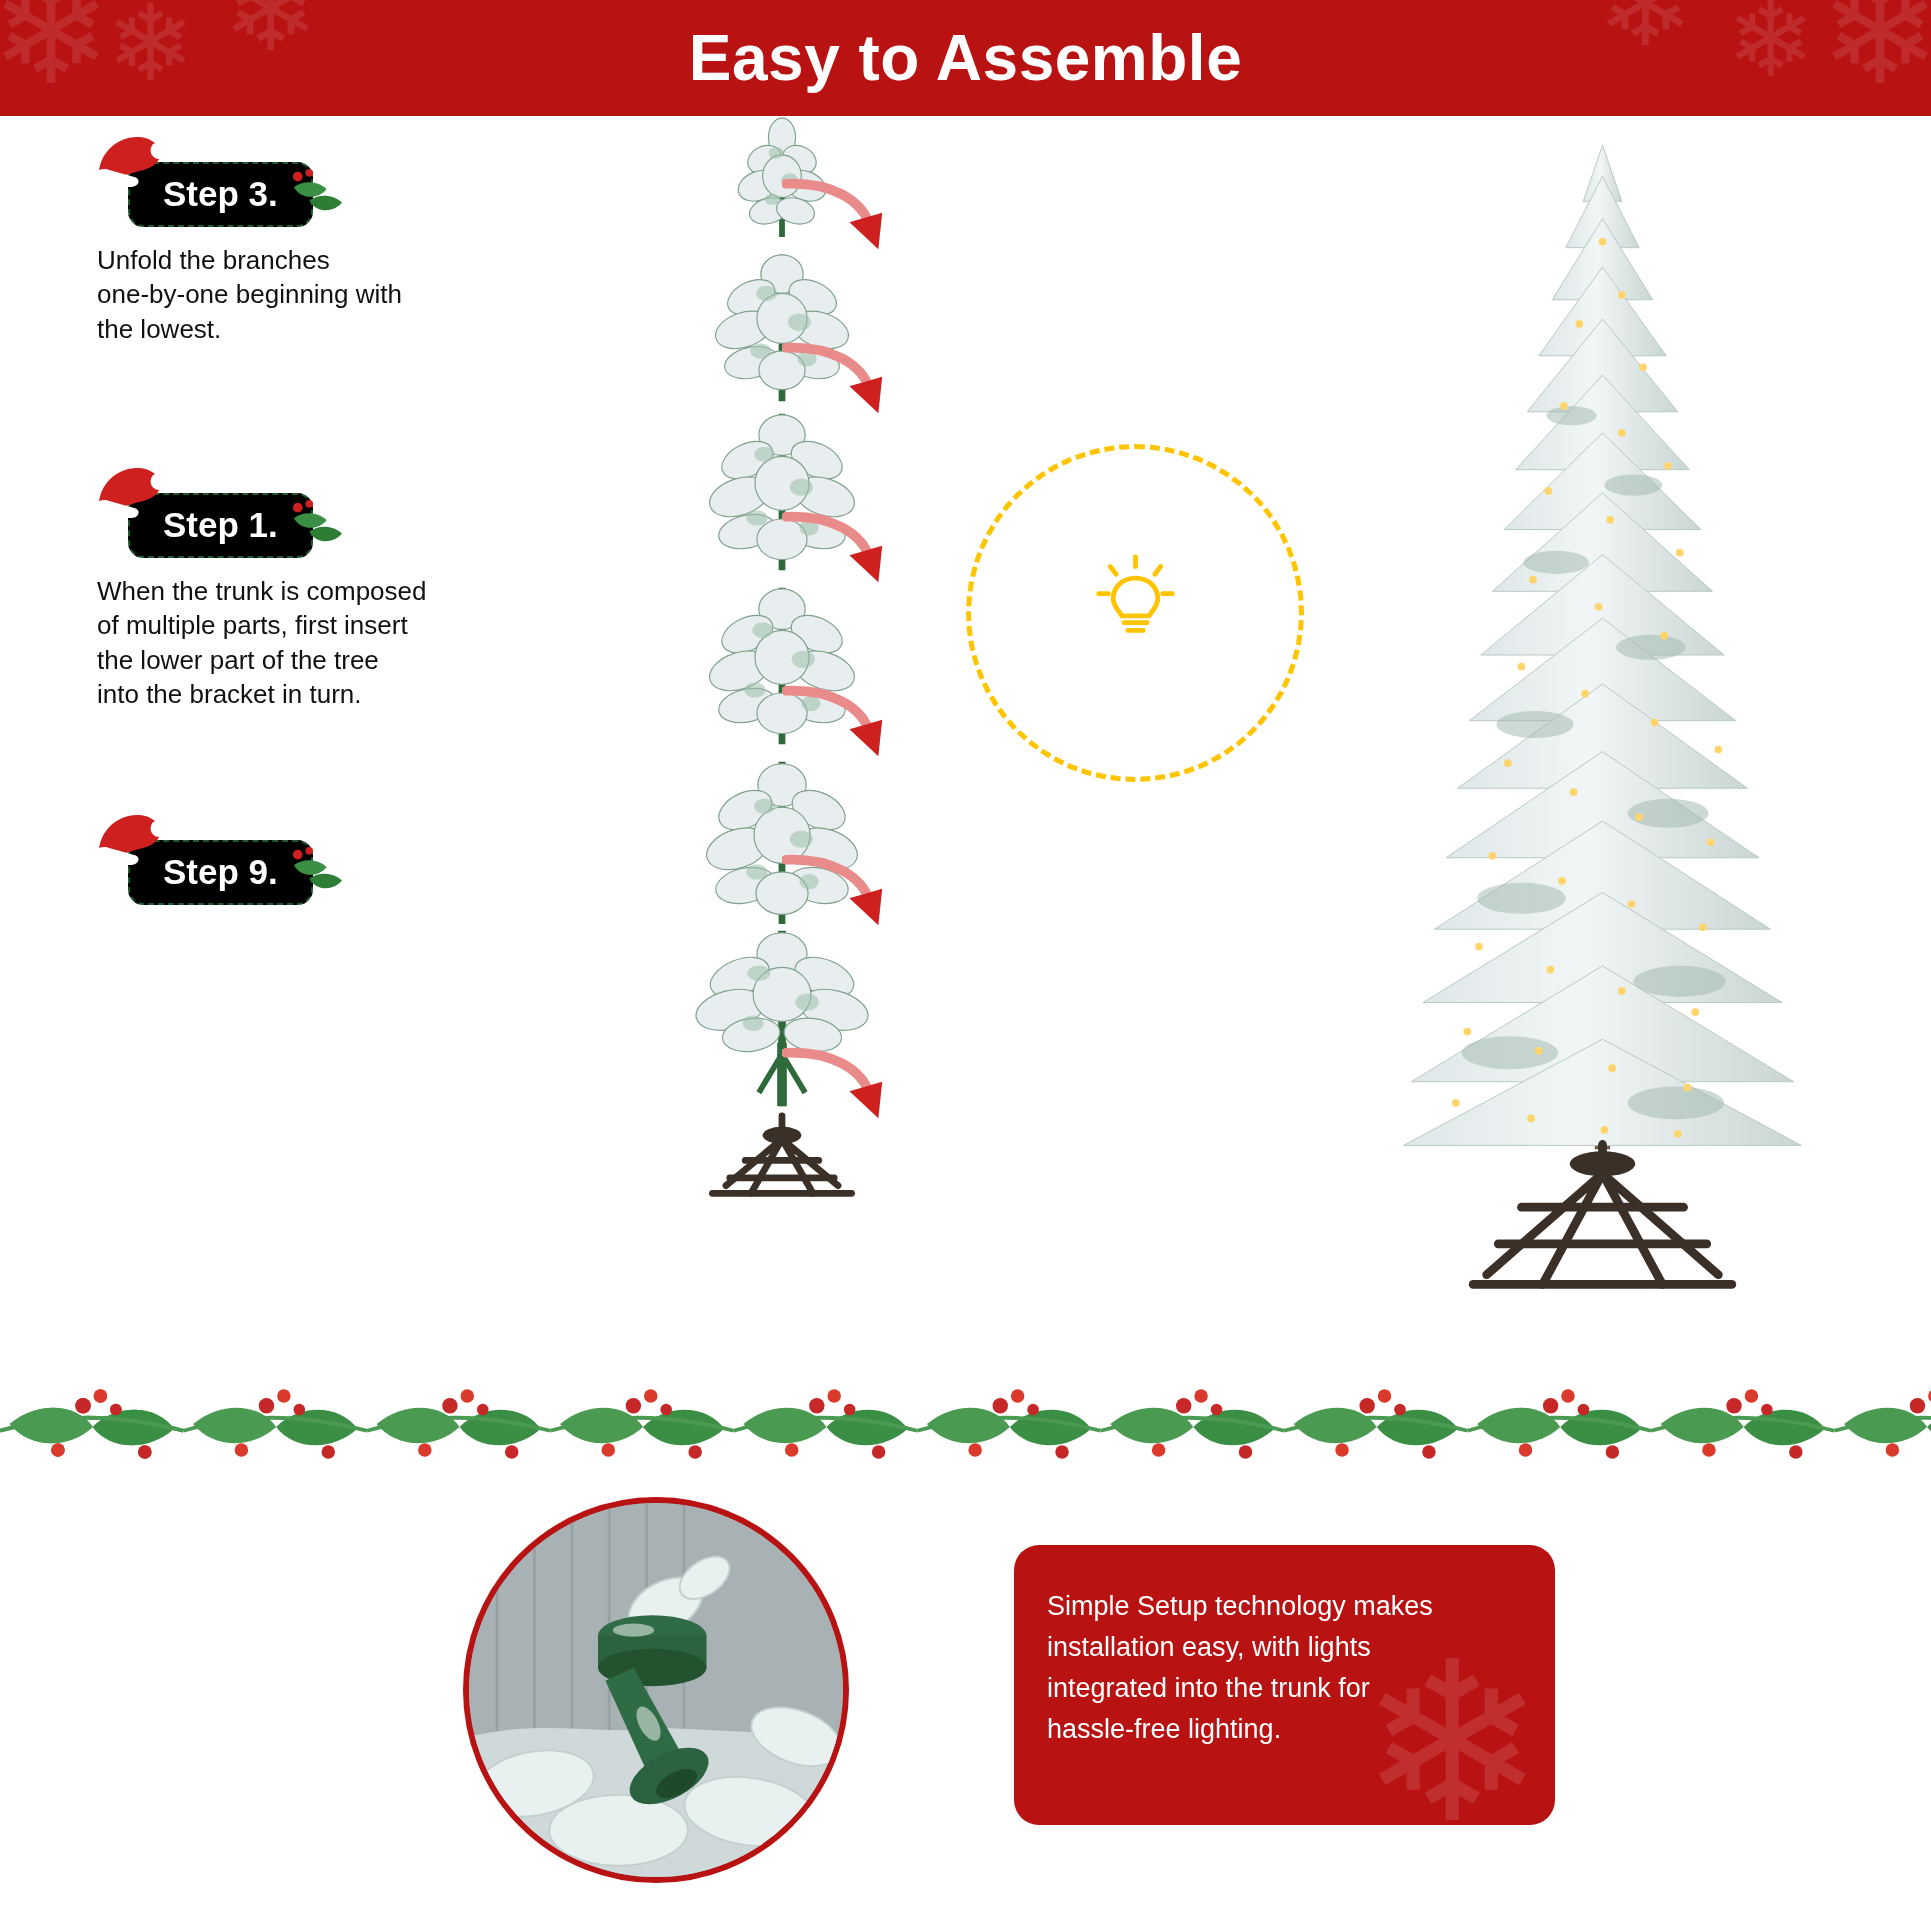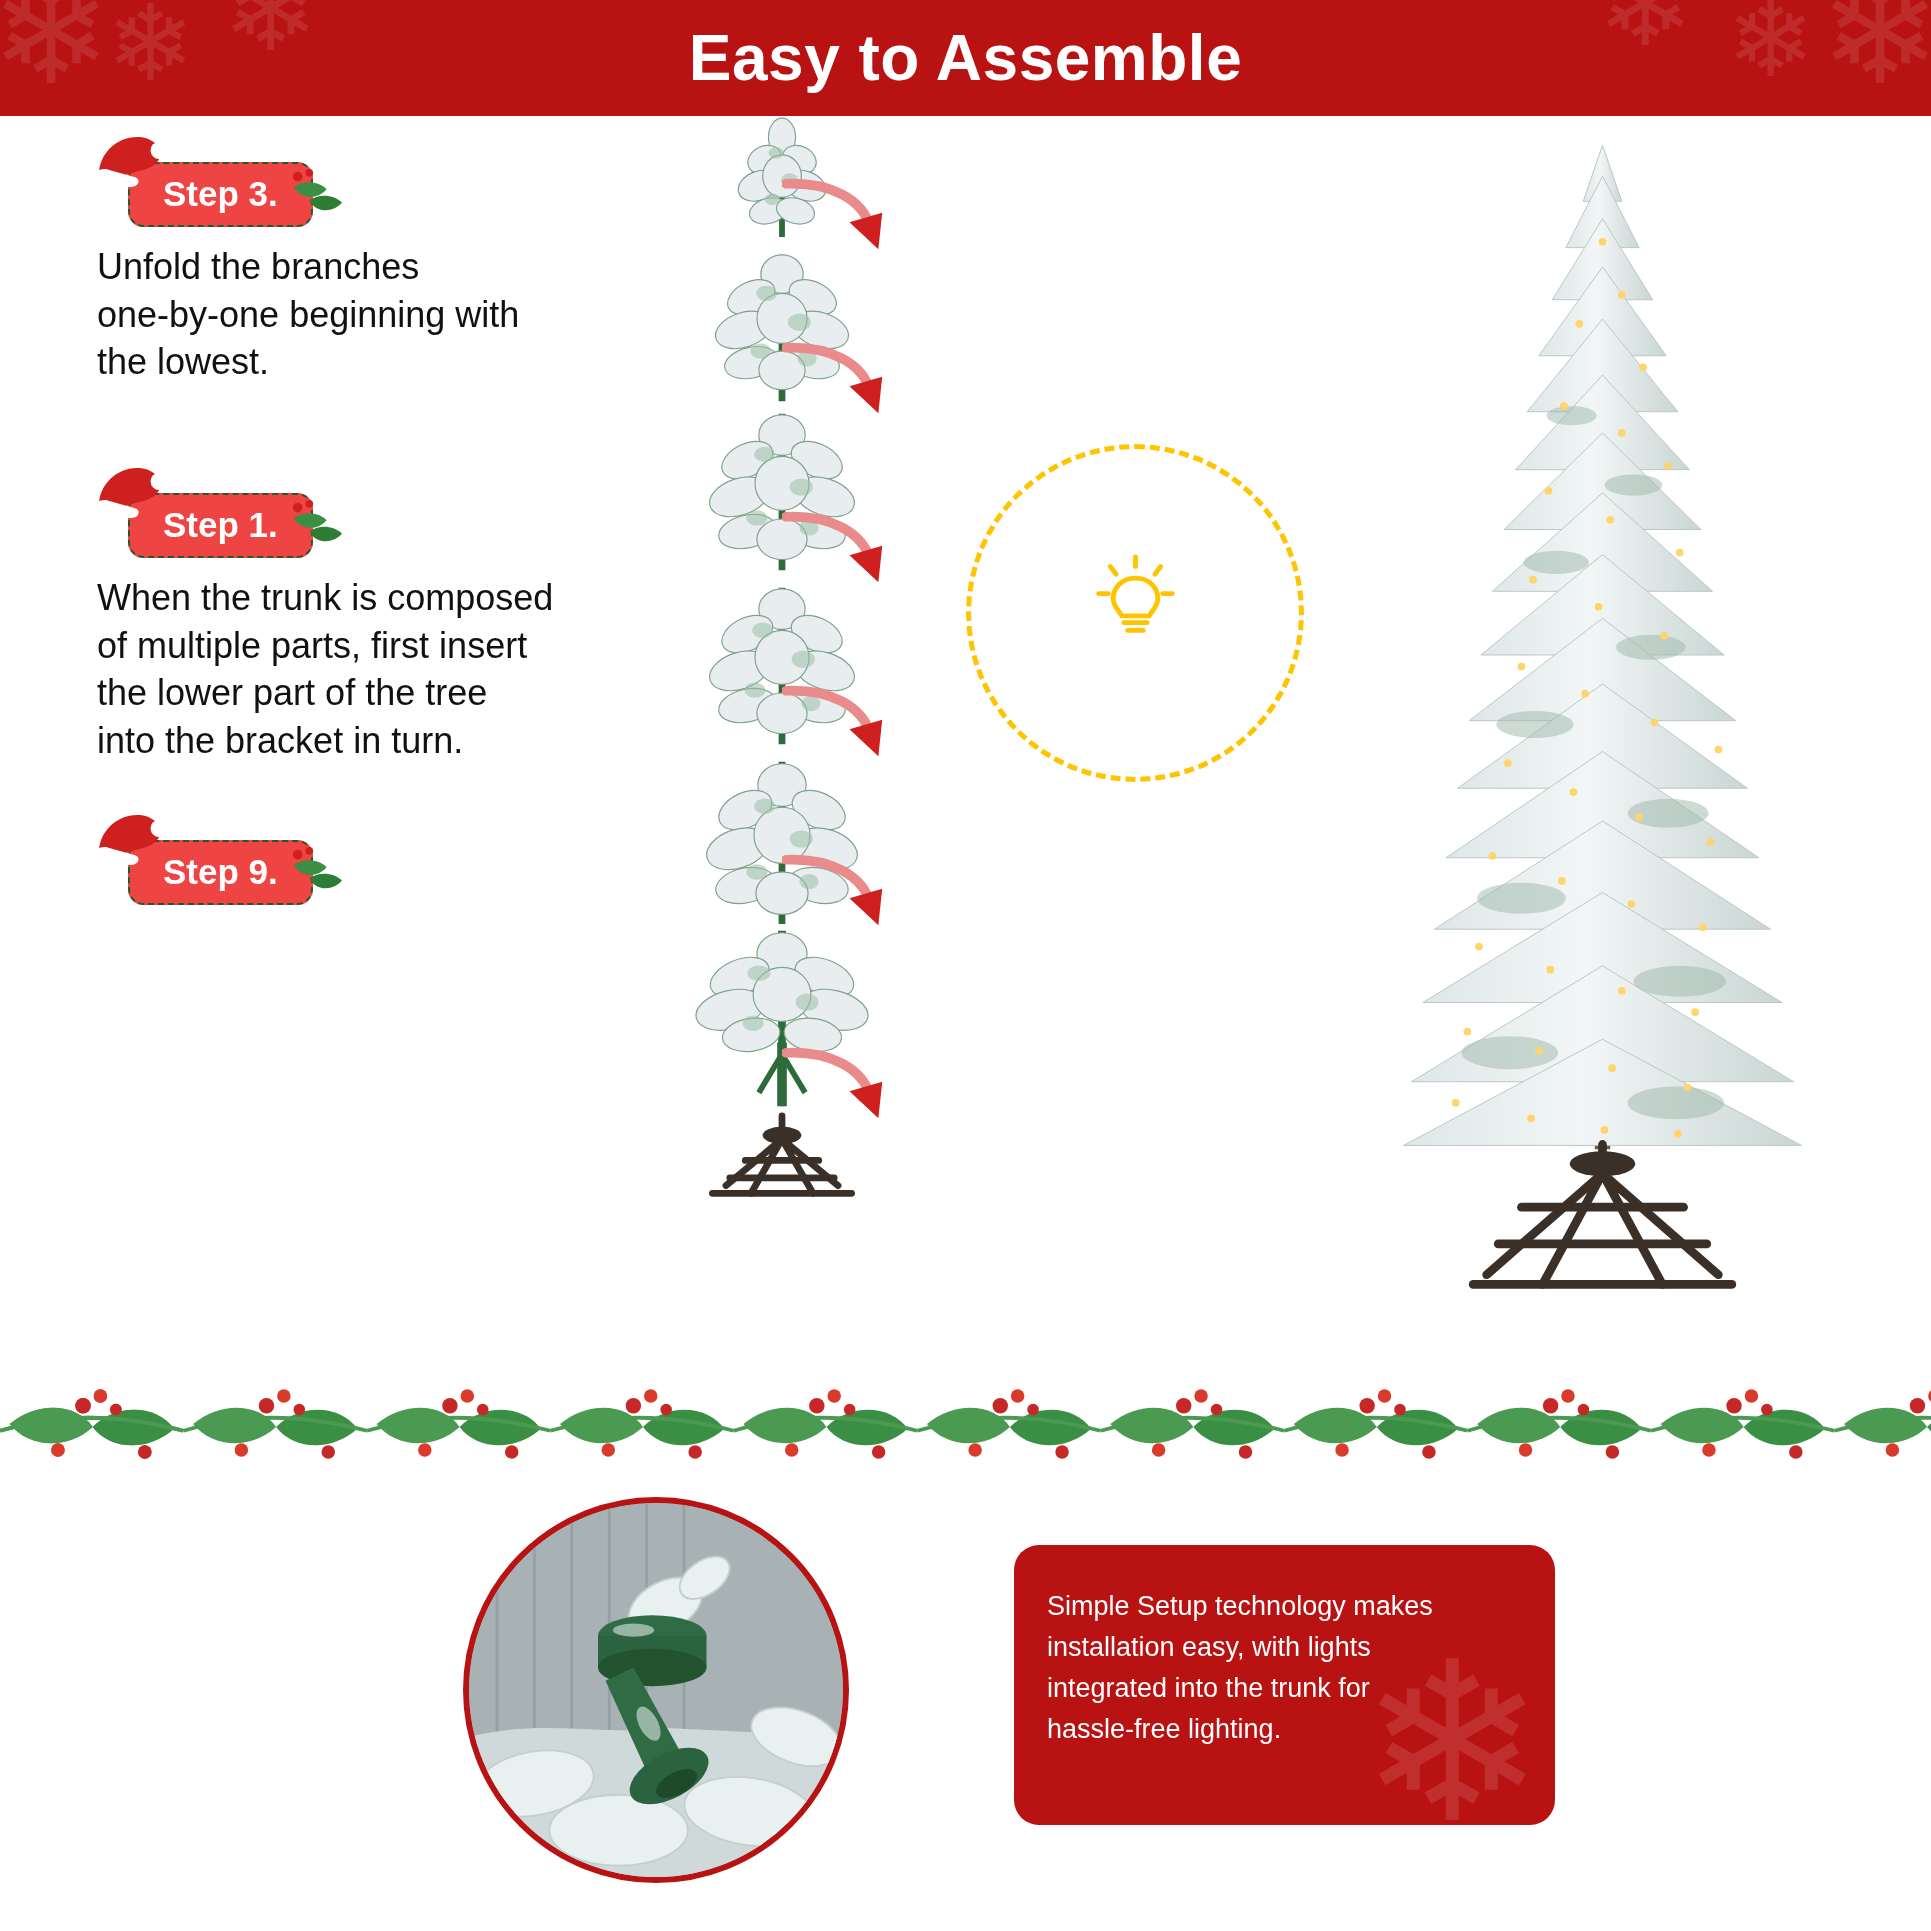--- a/index.html
+++ b/index.html
@@ -51,21 +51,21 @@
 
   
   .step {
     position: absolute;
     left: 97px;
     width: 541px;
   }
   .step-badge {
     position: relative;
     display: inline-block;
-    background: #ef4444;
+    background: #000000;
     border: 2.9px dashed #1f5a2e;
     border-radius: 15.4px;
     padding: 9.7px 33px 11.6px 33px;
     color: #ffffff;
     font-size: 35px;
     font-weight: bold;
     margin-left: 31px;
   }
   .santa-hat {
     position: absolute;
@@ -78,21 +78,21 @@
   .holly {
     position: absolute;
     right: -35px;
     top: 3.9px;
     width: 60px;
     height: 50px;
     pointer-events: none;
   }
   .step-text {
     margin-top: 15.4px;
-    font-size: 36px;
+    font-size: 26px;
     line-height: 1.33;
     color: #111111;
     white-space: pre-line;
   }
 
   #step3 { top: 46px; }
   #step2 { top: 377px; }
   #step1 { top: 724px; }
 
   

